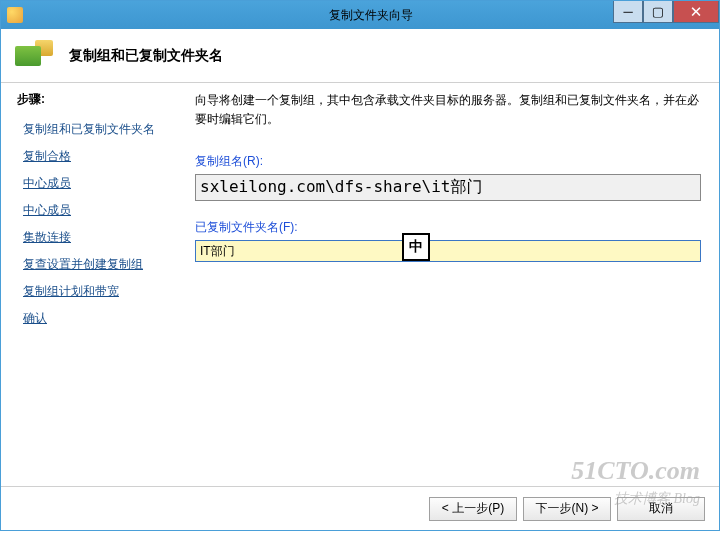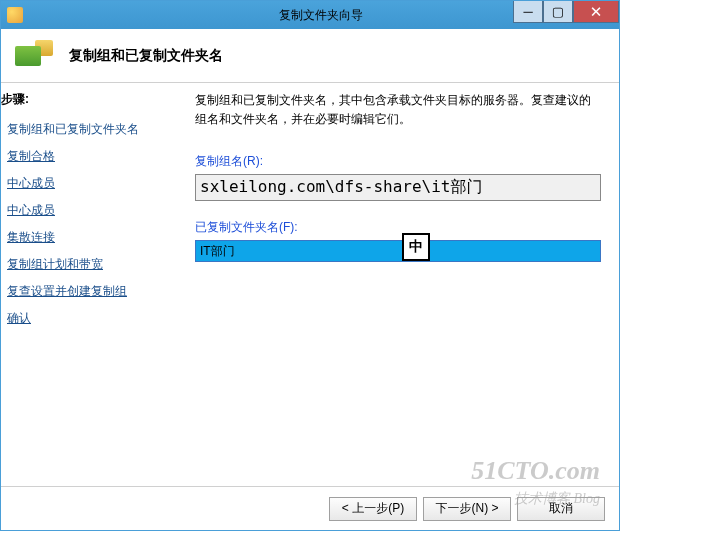--- a/index.html
+++ b/index.html
@@ -6,21 +6,21 @@
     body {
       font-family: "Microsoft YaHei", "SimSun", Arial, sans-serif;
       font-size: 12px;
       background: #fff;
       width: 724px;
       height: 535px;
       overflow: hidden;
       position: relative;
     }
     .window {
-      width: 620px;
+      width: 720px;
       height: 531px;
       border: 1px solid #4a9fd8;
       background: #fff;
       position: relative;
     }
     .titlebar {
       height: 28px;
       background: linear-gradient(#4aa3db, #3d96d0);
       display: flex;
       align-items: center;
@@ -97,21 +97,21 @@
       font-weight: bold;
       margin-left: 14px;
       color: #000;
     }
     .body {
       display: flex;
       height: calc(100% - 28px - 54px - 44px);
     }
     .sidebar {
       width: 176px;
-      padding: 8px 0;
+      padding: 8px 16px;
       border-right: none;
     }
     .sidebar-label {
       font-weight: bold;
       color: #000;
       margin-bottom: 8px;
     }
     .step-item {
       color: #1a4e8a;
       padding: 5px 0 5px 6px;
@@ -141,21 +141,21 @@
       background: #f0f0f0;
       padding: 3px 4px;
       font-family: "SimSun", monospace;
       font-size: 16px;
       color: #000;
       margin-bottom: 18px;
     }
     .input-editable {
       width: 100%;
       border: 1px solid #3a76c5;
-      background: #0ea5e9;
+      background: #fef9c3;
       padding: 3px 4px;
       font-family: "SimSun", Arial;
       font-size: 12px;
       color: #000;
       outline: none;
     }
     .ime-box {
       position: absolute;
       left: 225px;
       top: 150px;
@@ -235,27 +235,27 @@
 
   <div class="body">
 
     <div class="sidebar">
       <div class="sidebar-label">步骤:</div>
       <div class="step-item current">复制组和已复制文件夹名</div>
       <div class="step-item">复制合格</div>
       <div class="step-item">中心成员</div>
       <div class="step-item">中心成员</div>
       <div class="step-item">集散连接</div>
+      <div class="step-item">复查设置并创建复制组</div>
       <div class="step-item">复制组计划和带宽</div>
-      <div class="step-item">复查设置并创建复制组</div>
       <div class="step-item">确认</div>
     </div>
 
     <div class="main">
-      <div class="description">复制组和已复制文件夹名，其中包含承载文件夹目标的服务器。复查建议的组名和文件夹名，并在必要时编辑它们。</div>
+      <div class="description">向导将创建一个复制组，其中包含承载文件夹目标的服务器。复制组和已复制文件夹名，并在必要时编辑它们。</div>
 
       <div class="field-label">复制组名(R):</div>
       <input type="text" class="input-readonly" readonly="" value="sxleilong.com\dfs-share\it部门" style="">
 
       <div class="field-label">已复制文件夹名(F):</div>
       <input type="text" class="input-editable" value="IT部门" style="">
 
       <div class="ime-box">
         <span>中</span>
       </div>

